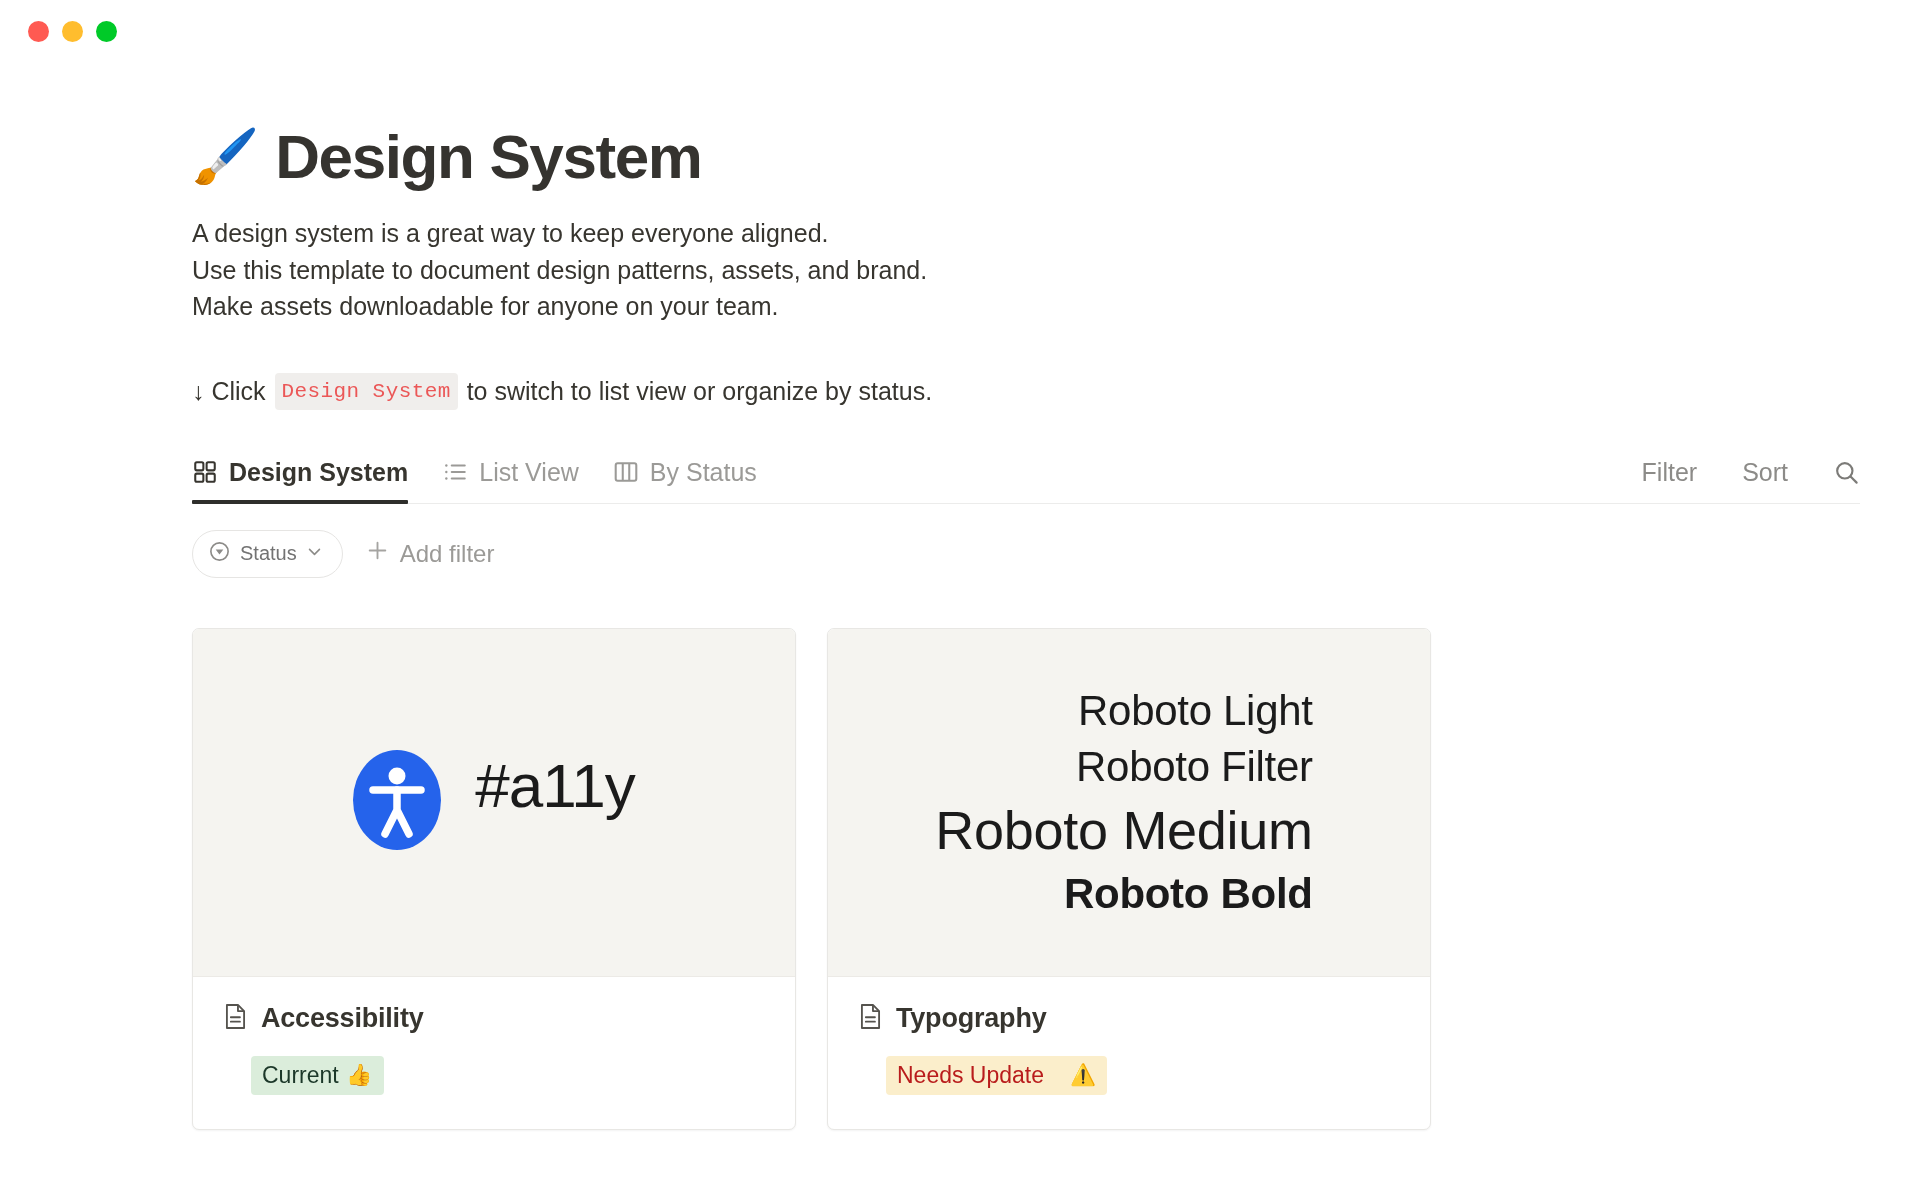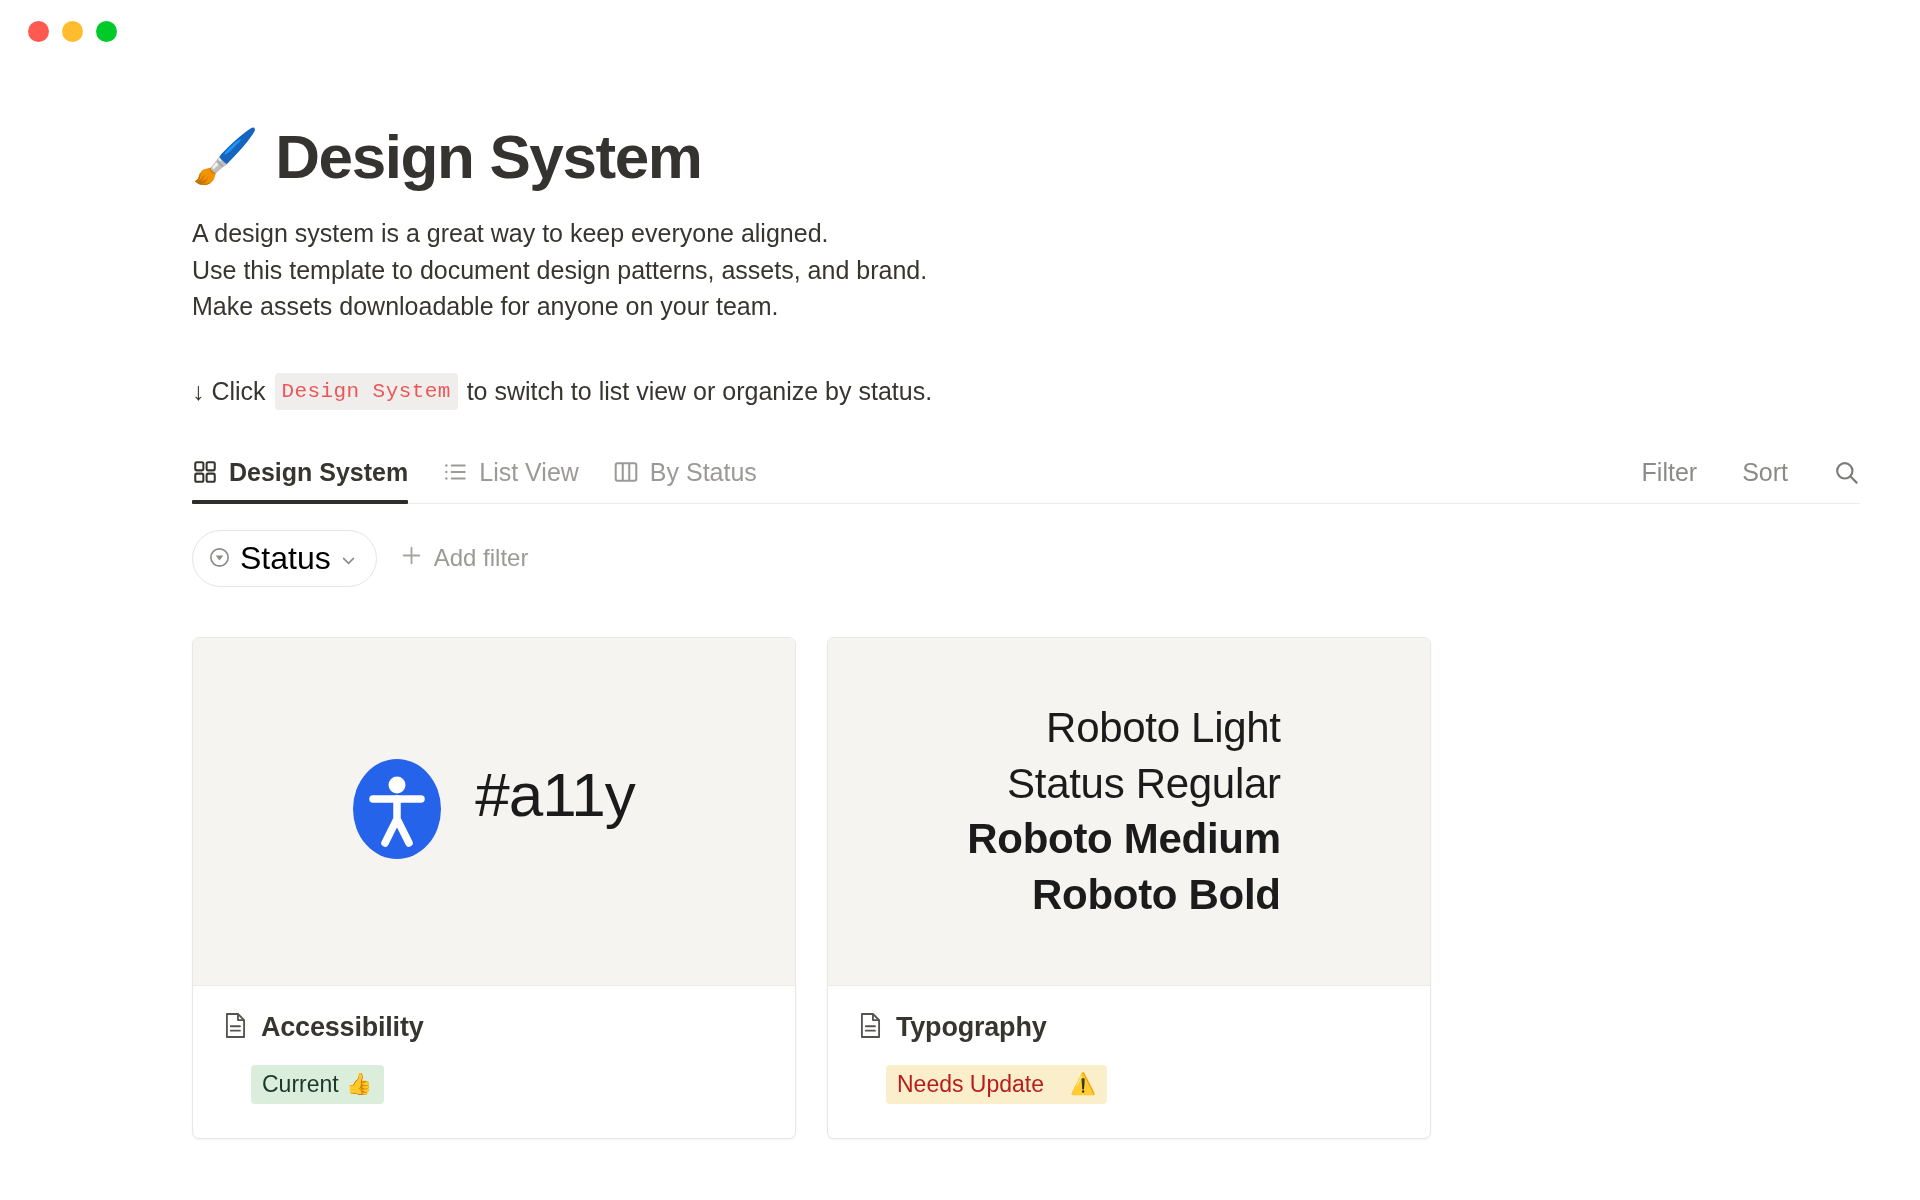--- a/index.html
+++ b/index.html
@@ -124,22 +124,22 @@
     align-items: center;
     gap: 22px;
   }
   .filter-pill {
     display: flex;
     align-items: center;
     gap: 9px;
     border: 1.5px solid #e6e5e3;
     border-radius: 999px;
     padding: 9px 19px 9px 15px;
-    font-size: 32px;
-    color: #000000;
+    font-size: 20px;
+    color: #737373;
     cursor: pointer;
     background: #fff;
   }
   .add-filter {
     display: flex;
     align-items: center;
     gap: 10px;
     font-size: 24px;
     color: #9b9a97;
     cursor: pointer;
@@ -213,21 +213,21 @@
     display: flex;
     flex-direction: column;
     align-items: flex-end;
     gap: 2px;
     color: #1b1b1b;
     padding-right: 10px;
   }
   .type-line { line-height: 1.28; letter-spacing: -0.3px; white-space: nowrap; }
   .type-l1 { font-size: 42px; font-weight: 300; }
   .type-l2 { font-size: 42px; font-weight: 400; }
-  .type-l3 { font-size: 42px; font-weight: 700; }
+  .type-l3 { font-size: 54px; font-weight: 400; }
   .type-l4 { font-size: 42px; font-weight: 800; }
 </style>
 </head>
 <body>
 
 <div class="titlebar">
   <div class="traffic-lights">
     <span class="light" style="background:#FF5A52"></span>
     <span class="light" style="background:#FFBD2E"></span>
     <span class="light" style="background:#00CA28"></span>
@@ -366,21 +366,21 @@
           <span>Current</span>
           <span class="badge-emoji">👍</span>
         </div>
       </div>
     </div>
 
     <div class="card">
       <div class="card-cover">
         <div class="type-cover">
           <span class="type-line type-l1">Roboto Light</span>
-          <span class="type-line type-l2">Status Regular</span>
+          <span class="type-line type-l2">Roboto Filter</span>
           <span class="type-line type-l3">Roboto Medium</span>
           <span class="type-line type-l4">Roboto Bold</span>
         </div>
       </div>
       <div class="card-body">
         <div class="card-title-row">
           <span>
             <svg width="25" height="27" viewBox="0 0 20 22" fill="none" stroke="#55534e" stroke-width="1.5" stroke-linejoin="round">
               <path d="M3 1.6 H12 L17 6.6 V20.4 H3 Z"></path>
               <path d="M12 1.6 V6.6 H17"></path>

